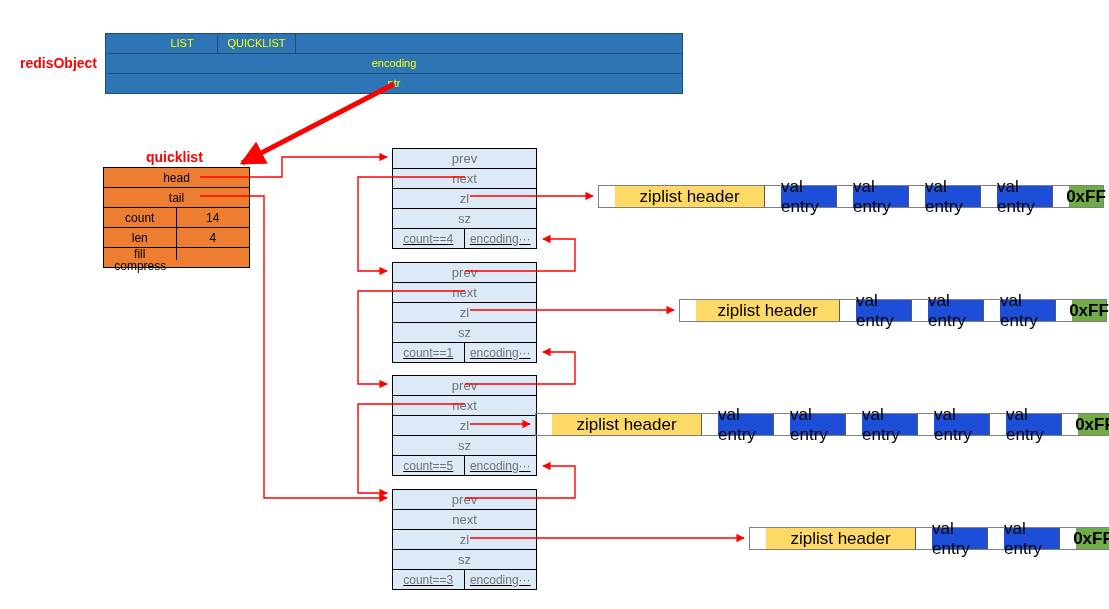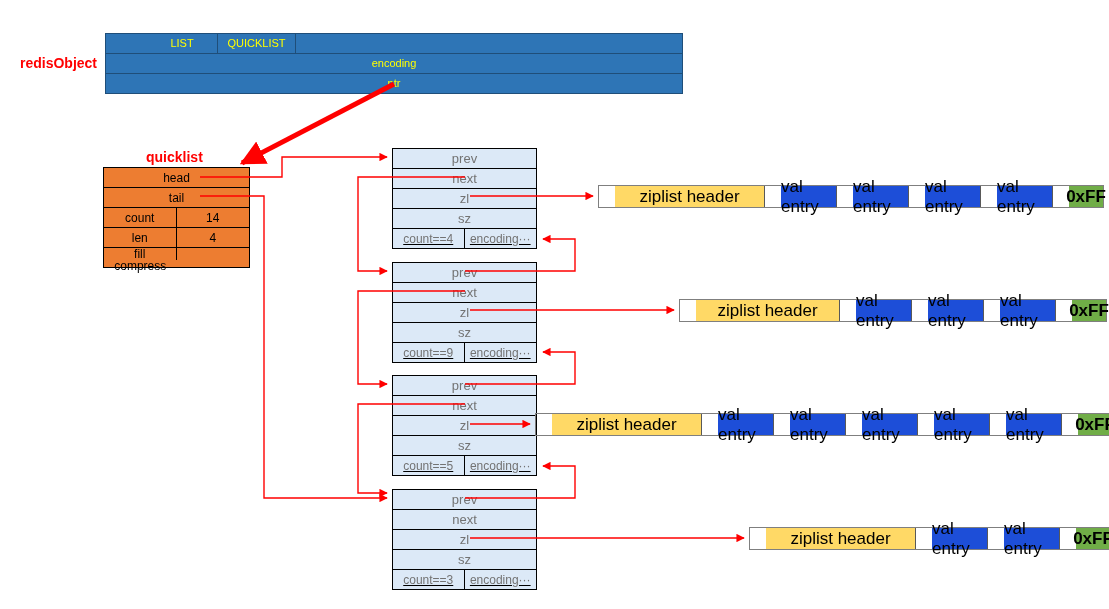--- a/index.html
+++ b/index.html
@@ -128,21 +128,21 @@
     <div class="nr">
         <div class="nc full">next</div>
       </div>
     <div class="nr">
         <div class="nc full">zl</div>
       </div>
     <div class="nr">
         <div class="nc full">sz</div>
       </div>
     <div class="nr">
-      <div class="nc half l">count==9</div>
+      <div class="nc half l">count==1</div>
       <div class="nc half">encoding···</div>
     </div>
   </div>
 
   <div class="node n3">
     <div class="nr">
         <div class="nc full">prev</div>
       </div>
     <div class="nr">
         <div class="nc full">next</div>

